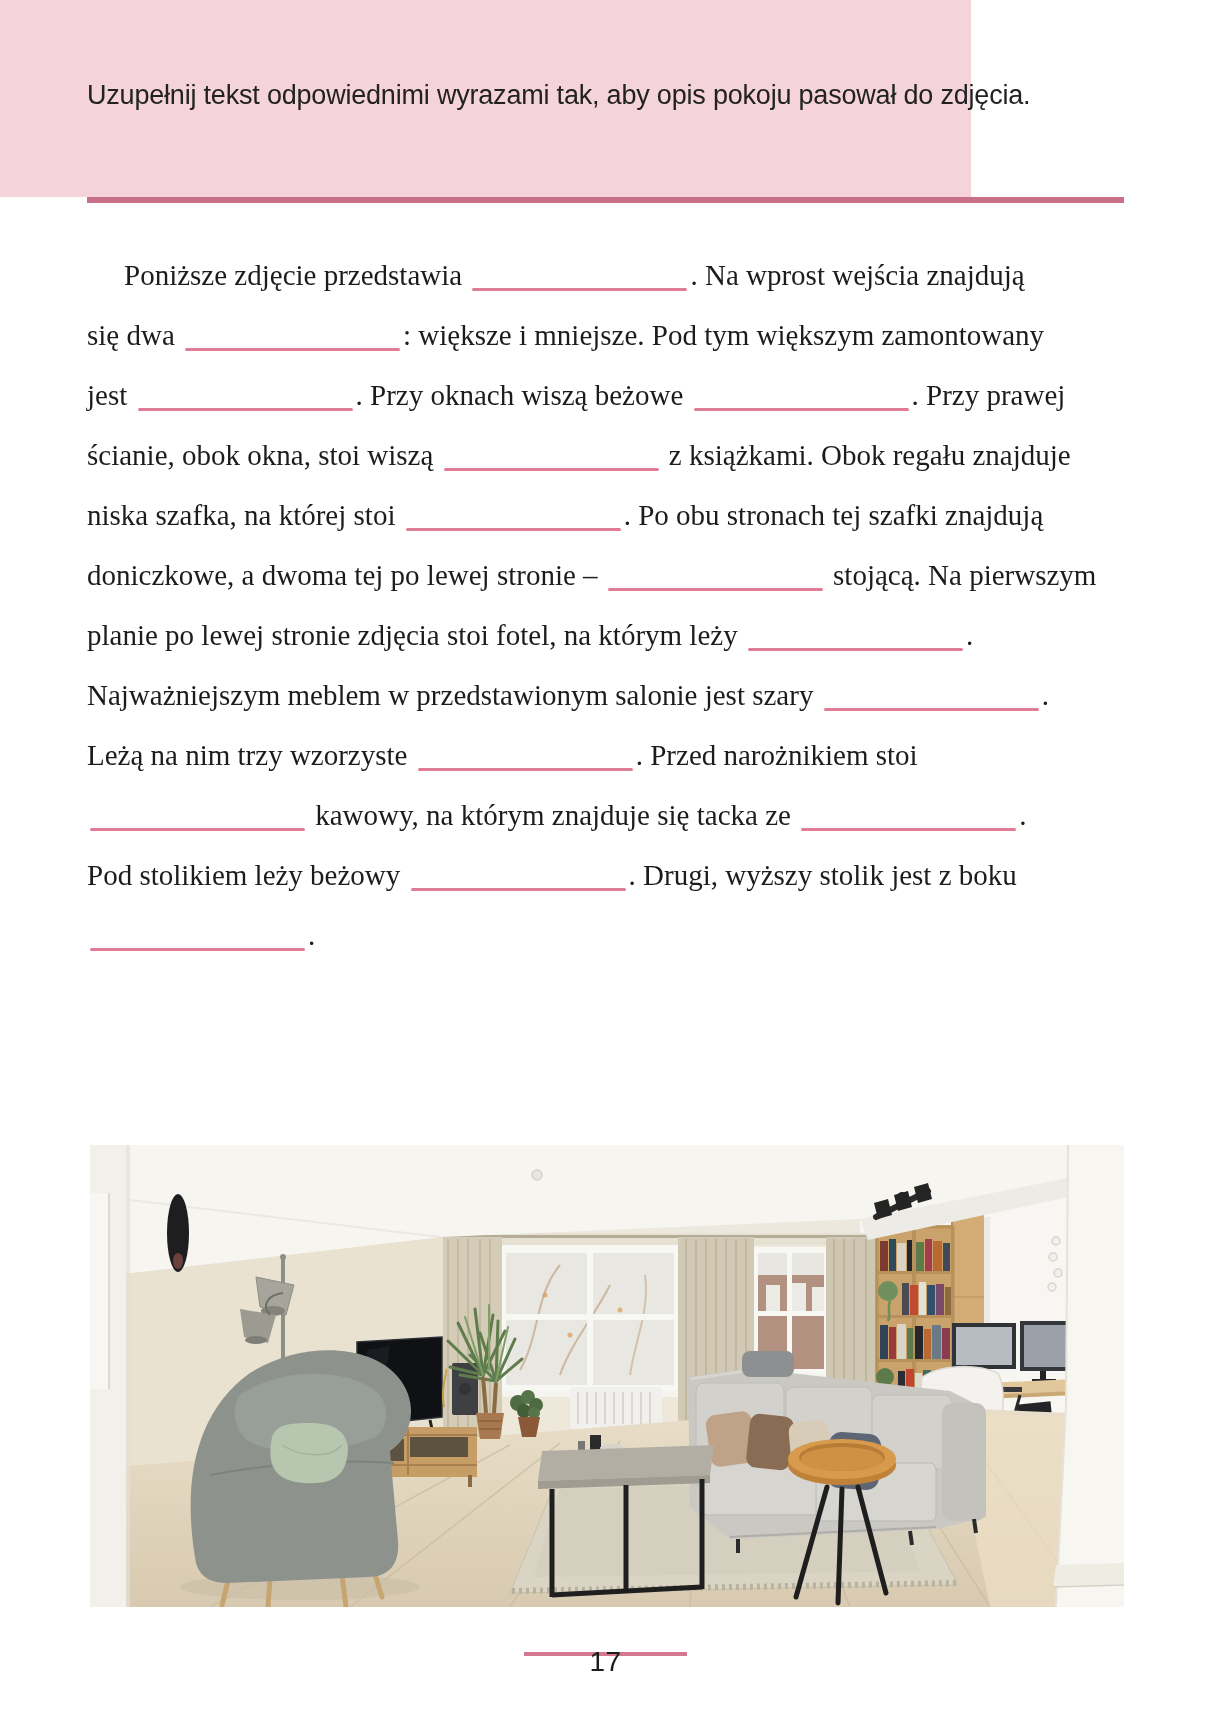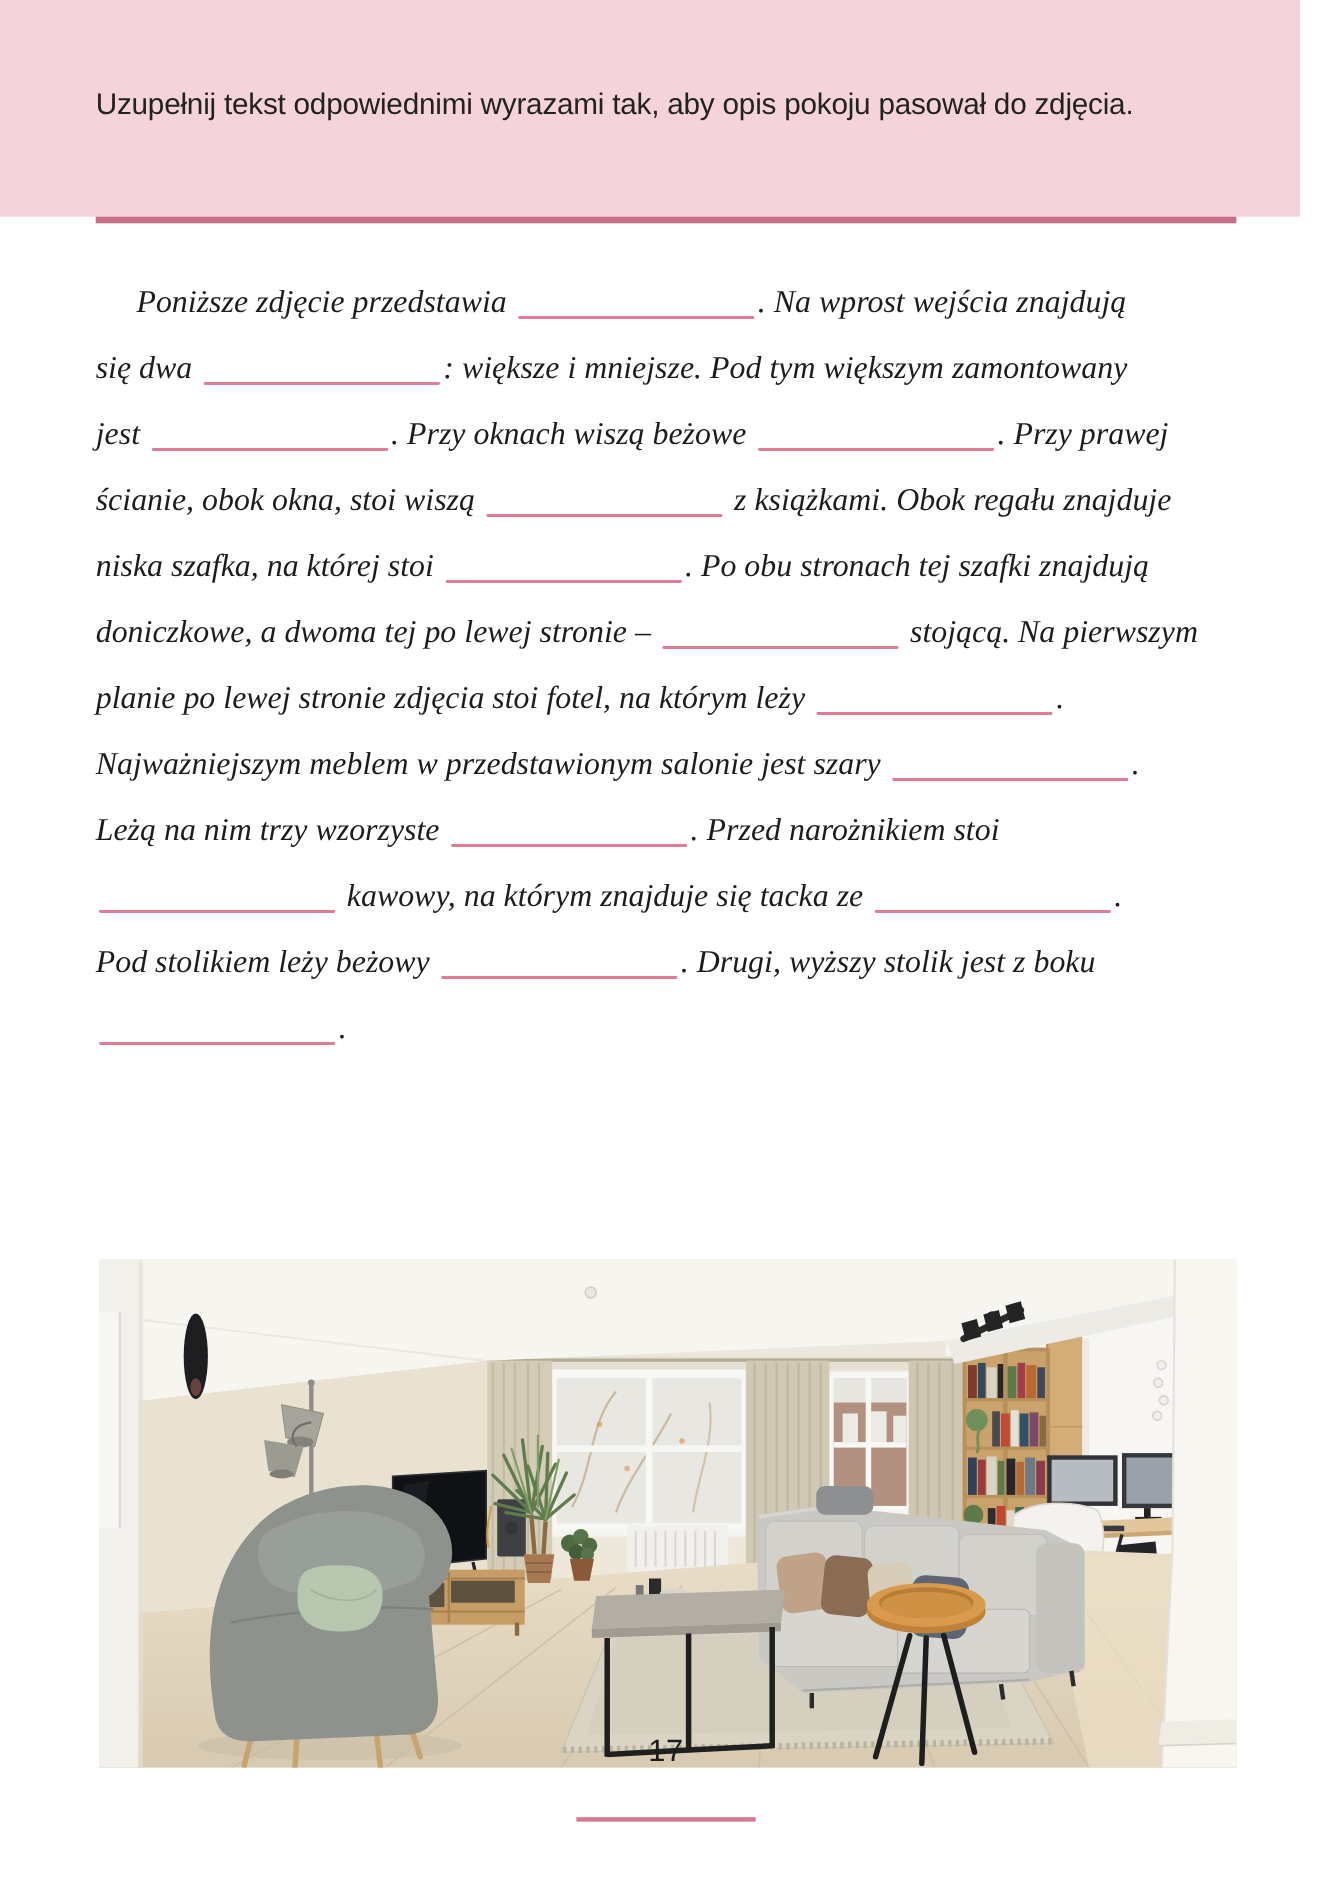--- a/index.html
+++ b/index.html
@@ -7,42 +7,42 @@
     --rule:#c97088;
     --blank-underline:#e07d94;
     --footer-rule:#d4788f;
     --text:#1c1c1c;
   }
   html,body{margin:0;padding:0;}
   body{
     width:1211px;height:1730px;position:relative;background:#ffffff;
     font-family:"Liberation Serif", serif;color:var(--text);overflow:hidden;
   }
-  .band{position:absolute;left:0;top:0;width:1182px;height:197px;background:var(--band-background);}
+  .band{position:absolute;left:0;top:0;width:971px;height:197px;background:var(--band-background);}
   .band-rule{position:absolute;left:87px;top:197px;width:1037px;height:6px;background:var(--rule);}
   .instructions{
     position:absolute;left:87px;top:76px;width:990px;
     font-family:"Liberation Sans", sans-serif;font-size:27px;line-height:38px;
     color:#222222;letter-spacing:-0.2px;
   }
   .exercise{
     position:absolute;left:87px;top:245px;width:1040px;
     font-size:29px;line-height:60px;color:var(--text);
   }
-  .ex-line{white-space:nowrap;height:60px;font-style:italic;}
+  .ex-line{white-space:nowrap;height:60px;}
   .ex-line:first-child{text-indent:37px;}
   .blank{
     display:inline-block;width:215px;height:0;
     border-bottom:3px solid var(--blank-underline);
     position:relative;top:6px;margin:0 3px;border-radius:2px;
   }
   .photo{position:absolute;left:90px;top:1145px;width:1034px;height:462px;overflow:hidden;background:#ece8dd;}
   .footer-rule{position:absolute;left:524px;top:1652px;width:163px;height:4px;background:var(--footer-rule);}
   .page-number{
-    position:absolute;left:0;top:1576px;width:1211px;text-align:center;
+    position:absolute;left:0;top:1646px;width:1211px;text-align:center;
     font-family:"Liberation Sans", sans-serif;font-size:28px;color:#1c1c1c;letter-spacing:0.5px;
   }
 </style>
 </head>
 <body>
 
 <div class="band">
   <div class="instructions">
     <div>Uzupełnij tekst odpowiednimi wyrazami tak, aby opis pokoju pasował do zdjęcia.</div>
   </div>

